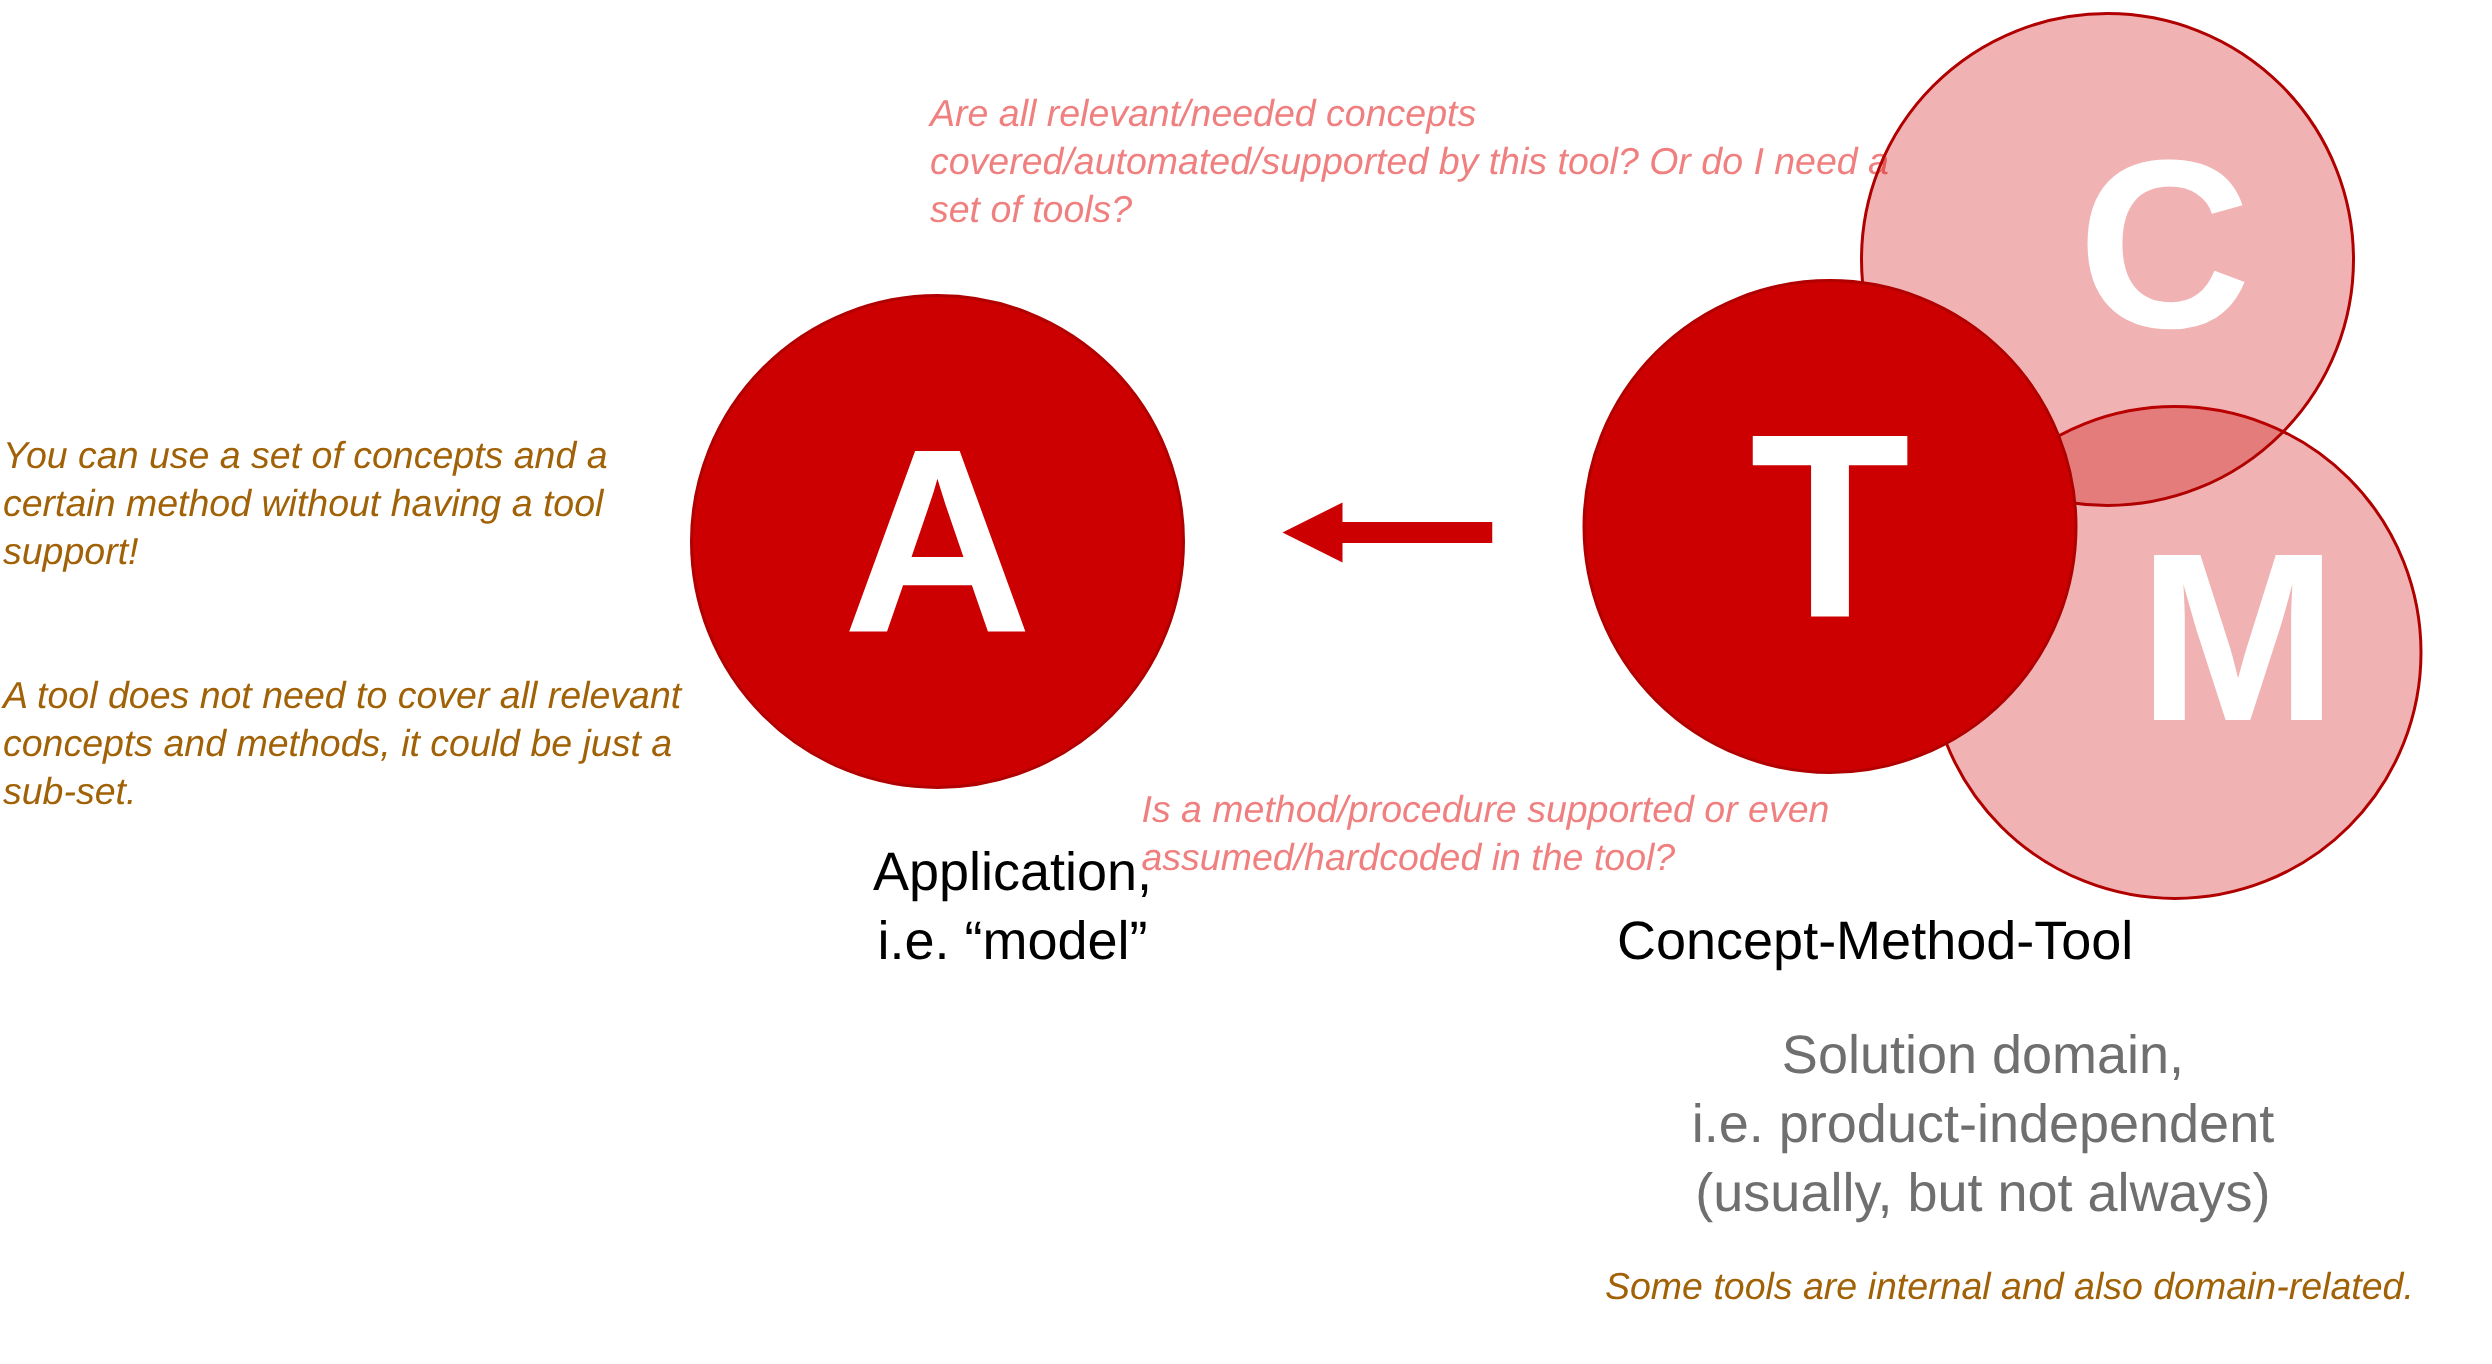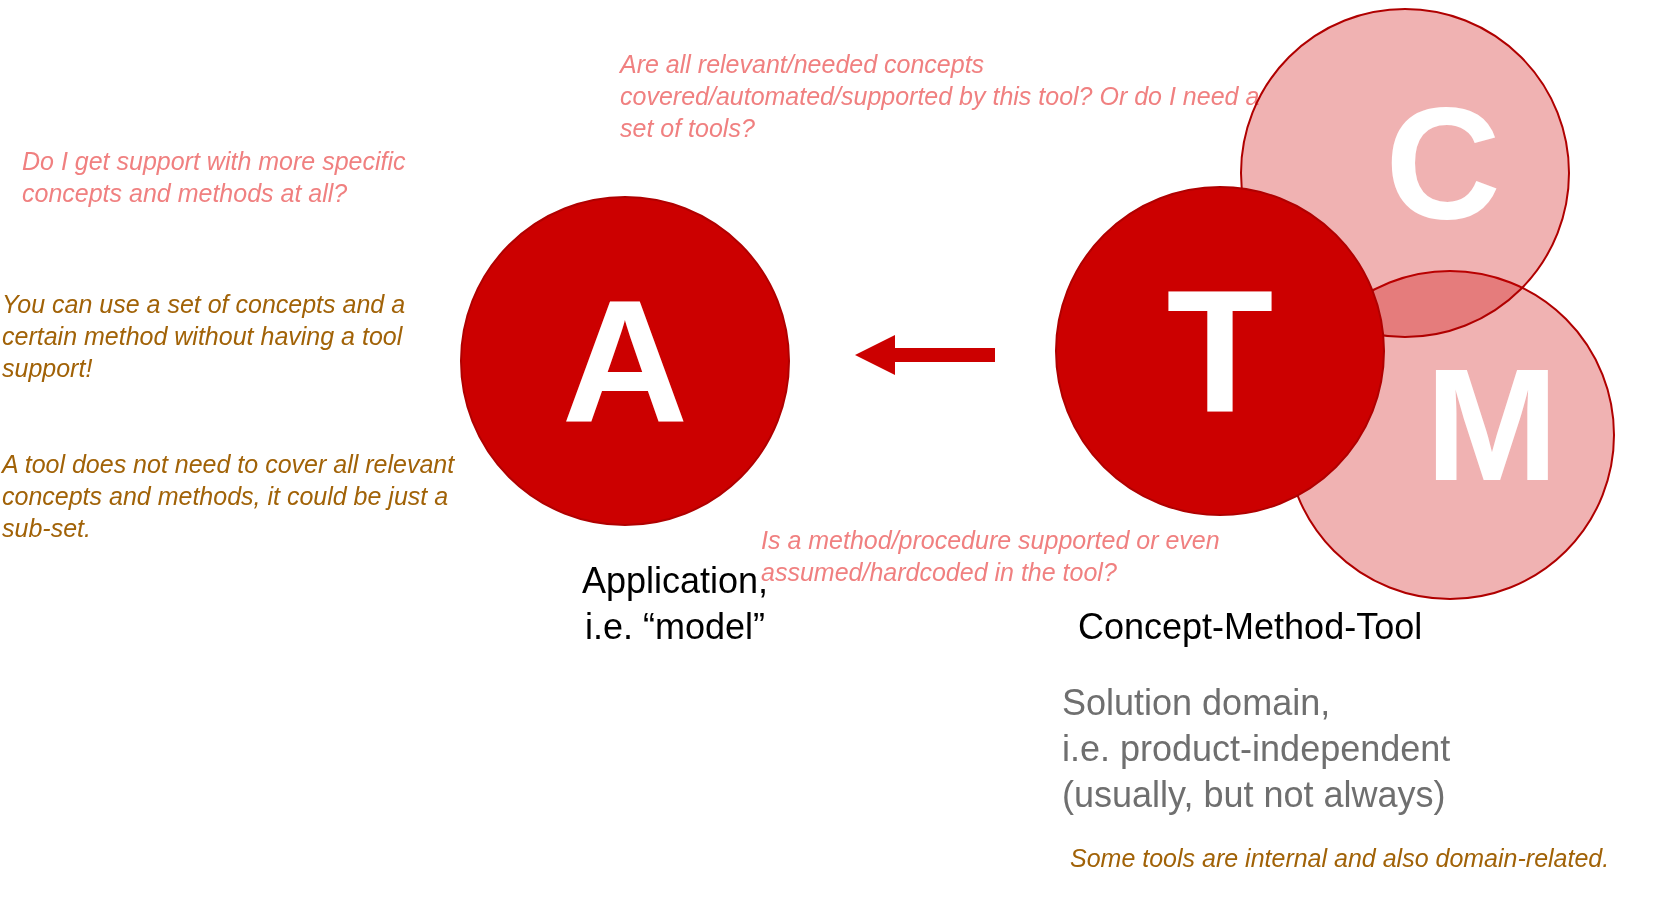--- a/index.html
+++ b/index.html
@@ -111,30 +111,30 @@
   .label {
     position: absolute;
     font-size: 36px;
     line-height: 1.28;
     white-space: pre-line;
   }
   .label-black { color: #000000; }
   .label-gray { color: #6f6f6f; }
 
   #note-left-red   { left: 22px;  top: 145px; width: 480px; }
-  #note-top-red    { left: 620px; top: 48px;  width: 640px; }
+  #note-top-red    { left: 620px; top: 60px;  width: 640px; }
   #note-left-gray1 { left: 2px;   top: 288px; width: 440px; }
   #note-left-gray2 { left: 2px;   top: 448px; width: 470px; }
   #note-bottom-red { left: 761px; top: 524px; width: 560px; }
   #note-tools-gray { left: 1070px; top: 842px; width: 600px; }
 
   #label-application { left: 510px;  top: 558px; width: 330px; text-align: center; }
   #label-cmt         { left: 1078px; top: 604px; width: 400px; }
   #label-problem     { left: 500px;  top: 680px; width: 420px; }
-  #label-solution    { left: 1062px; top: 680px; width: 520px; }
+  #label-solution    { left: 1062px; top: 680px; width: 520px; text-align: center; }
 </style>
 </head>
 <body>
 
 <div id="canvas">
 
   <div class="circle circle-pale" id="circle-c">
     <span class="circle-letter">C</span>
   </div>
 
@@ -147,21 +147,20 @@
   </div>
 
   <div class="circle circle-solid" id="circle-a">
     <span class="circle-letter">A</span>
   </div>
 
   <svg id="arrow" viewBox="0 0 140 50" aria-hidden="true">
     <polygon points="0,25 40,5 40,18 140,18 140,32 40,32 40,45" fill="#cc0000"></polygon>
   </svg>
 
-  <div class="note note-red" id="note-left-red">Do I get support with more specific concepts and methods at all?</div>
 
   <div class="note note-red" id="note-top-red">Are all relevant/needed concepts covered/automated/supported by this tool? Or do I need a set of tools?</div>
 
   <div class="note note-gray" id="note-left-gray1">You can use a set of concepts and a certain method without having a tool support!</div>
 
   <div class="note note-gray" id="note-left-gray2">A tool does not need to cover all relevant concepts and methods, it could be just a sub-set.</div>
 
   <div class="note note-red" id="note-bottom-red">Is a method/procedure supported or even assumed/hardcoded in the tool?</div>
 
   <div class="note note-gray" id="note-tools-gray">Some tools are internal and also domain-related.</div>

